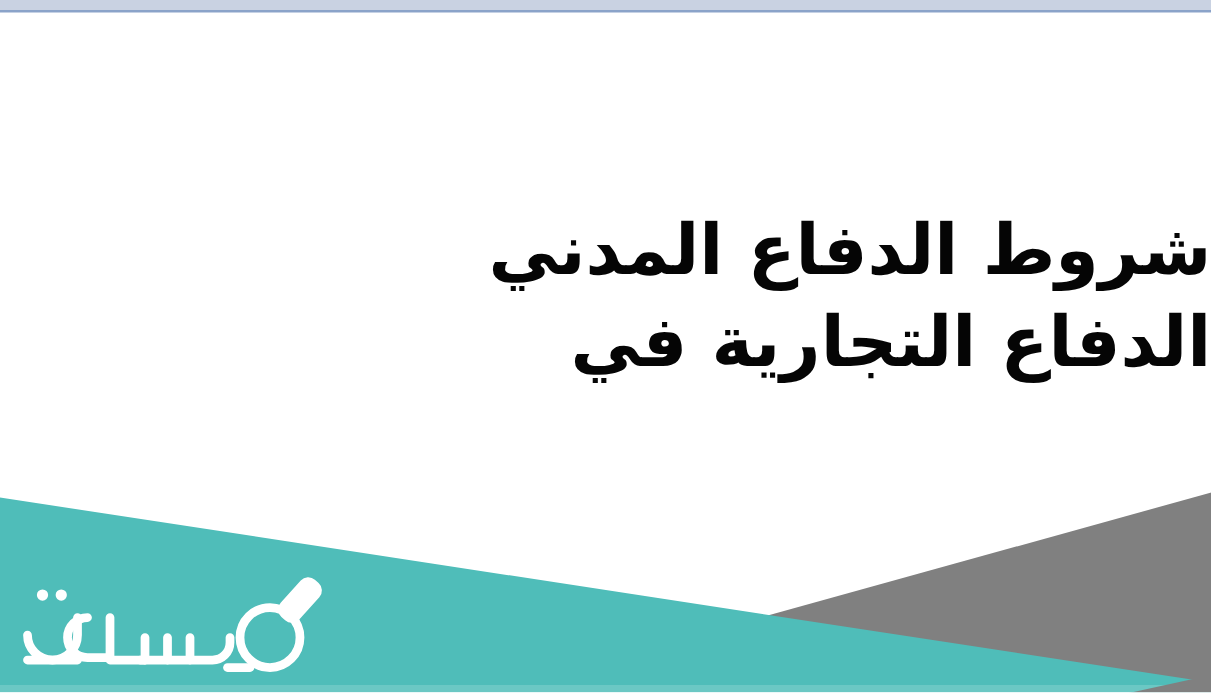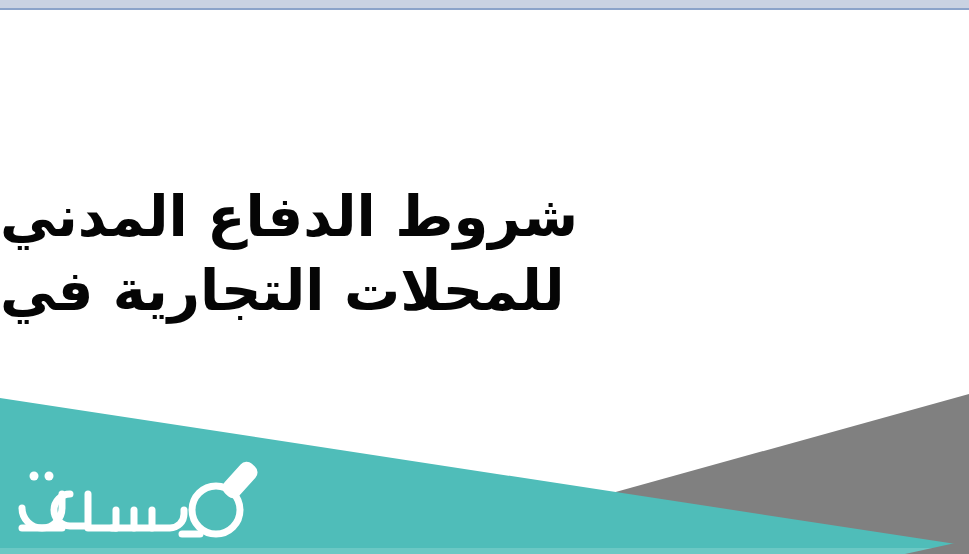--- a/index.html
+++ b/index.html
@@ -33,24 +33,24 @@
     position: absolute;
     top: 8px; left: 0;
     width: 969px;
     height: 2px;
     background: #8ba3c9;
   }
 
   
   .headline {
     position: absolute;
-    top: 180px;
+    top: 164px;
     left: 0;
     width: 969px;
-    text-align: left;
+    text-align: right;
     direction: rtl;
     color: #050505;
     font-family: "DejaVu Sans", "Liberation Sans", sans-serif;
     font-weight: 700;
     font-size: 56px;
     line-height: 1.32;
     letter-spacing: 0px;
   }
   .headline .hl-line { display: block; white-space: nowrap; }
 
@@ -87,21 +87,21 @@
 
     <polygon points="0,398 969,546 969,554 0,554" fill="#4fbdb9"></polygon>
 
     <rect x="0" y="548" width="969" height="6" fill="#6bc8c4"></rect>
 
     <polygon points="905,554 969,540 969,554" fill="#808080"></polygon>
   </svg>
 
   <div class="headline">
     <span class="hl-line">شروط الدفاع المدني</span>
-    <span class="hl-line">للمحلات التجارية في</span>
+    <span class="hl-line">الدفاع التجارية في</span>
   </div>
 
   <div class="logo">
     <svg width="320" height="92" viewBox="0 0 320 92" xmlns="http://www.w3.org/2000/svg" aria-hidden="true">
       <g fill="none" stroke="#ffffff" stroke-width="7" stroke-linecap="round" stroke-linejoin="round">
 
         <path d="M14 56 a20 20 0 0 0 20 20 a20 20 0 0 0 20 -20 v-14"></path>
         <line x1="14" y1="76" x2="54" y2="76"></line>
 
         <path d="M62 42 a16 16 0 0 0 -16 16 a16 16 0 0 0 16 16 h18 v-32"></path>

